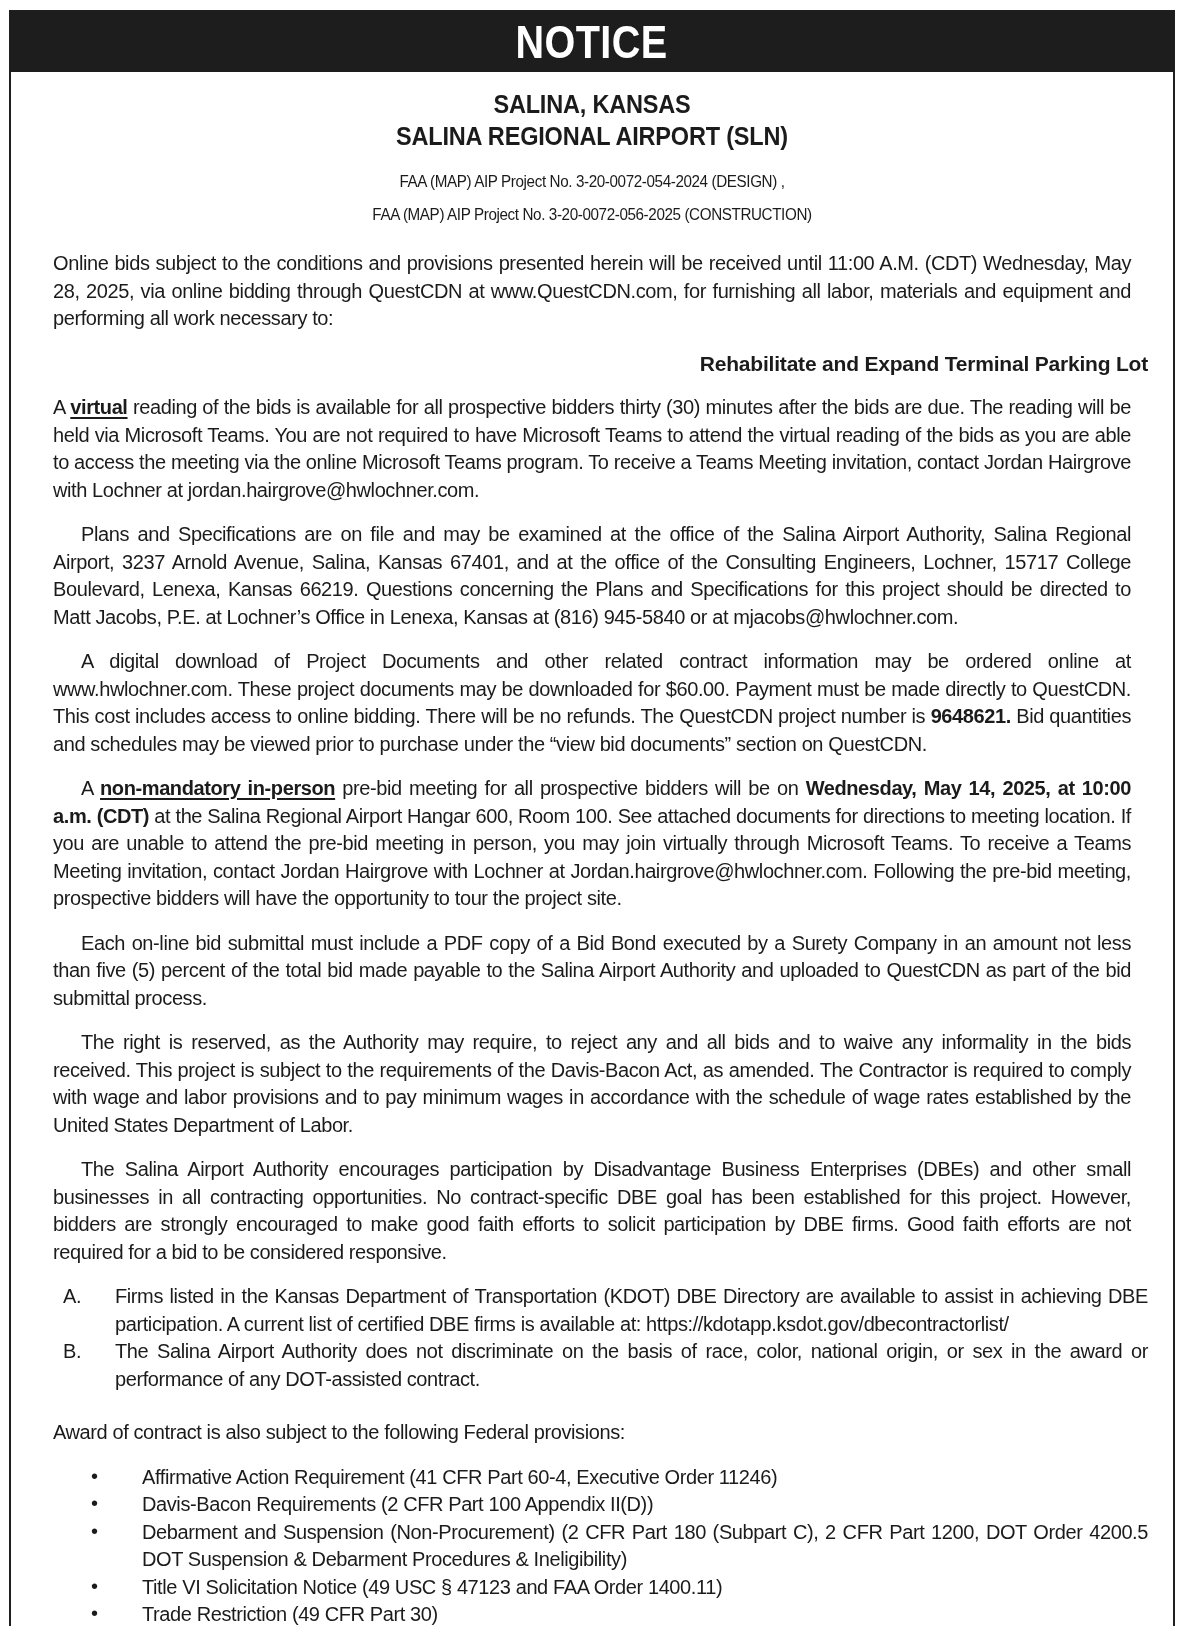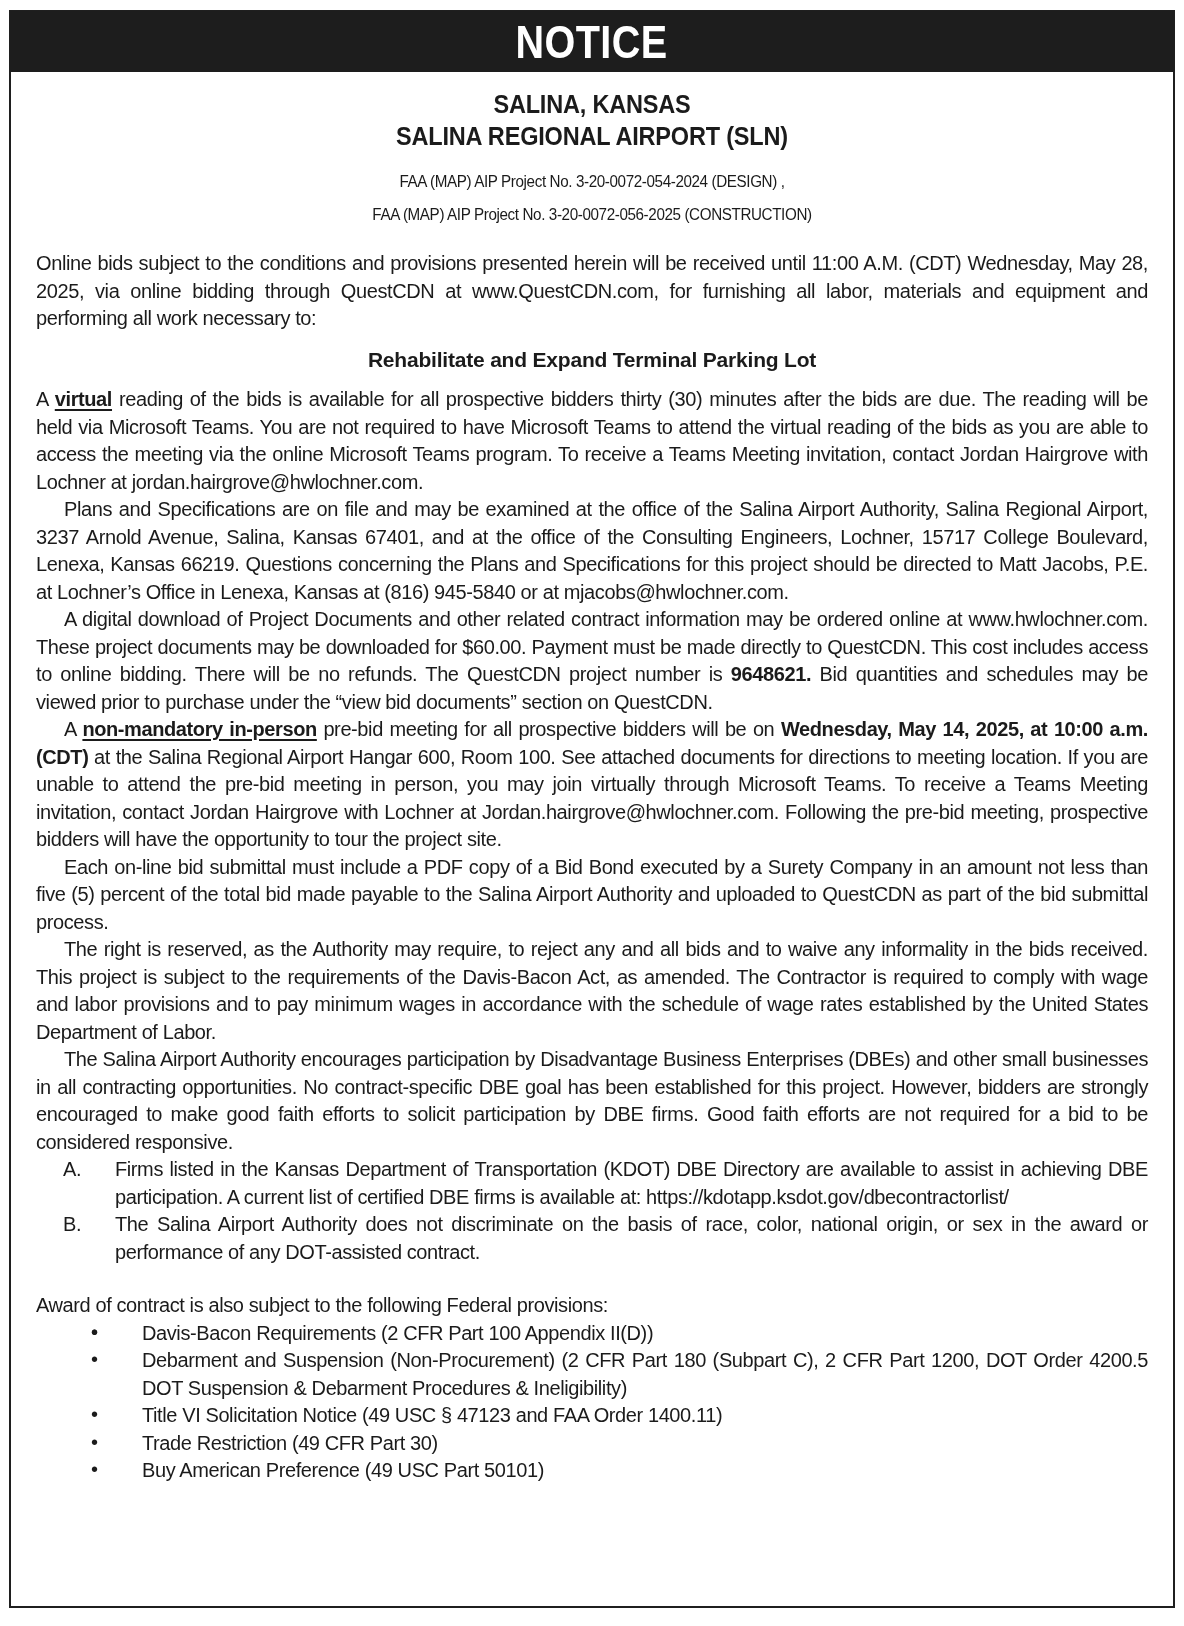--- a/index.html
+++ b/index.html
@@ -62,25 +62,25 @@
     line-height: 32.5px;
     letter-spacing: -0.4px;
   }
   .projects .line { transform: scaleX(0.95); transform-origin: center; }
   .body-copy {
     font-size: 20px;
     line-height: 27.5px;
     letter-spacing: -0.4px;
     text-align: justify;
   }
-  p { margin: 0; }
+  p { margin: 17px; }
   .p-intro { margin-top: 19px; }
   .section-heading {
     margin: 13px 0 13px 0;
-    text-align: center;
+    text-align: right;
     font-weight: bold;
     font-size: 21px;
     letter-spacing: -0.2px;
   }
   .indent { text-indent: 28px; }
   .bold { font-weight: bold; }
   .bold-underline {
     font-weight: bold;
     text-decoration: underline;
     text-underline-offset: 3px;
@@ -161,21 +161,21 @@
           </div>
           <div class="lettered-item">
             <span class="marker">B.</span>
             <span>The Salina Airport Authority does not discriminate on the basis of race, color, national origin, or sex in the award or performance of any DOT-assisted contract.</span>
           </div>
         </div>
 
         <p class="award-intro">Award of contract is also subject to the following Federal provisions:</p>
 
         <ul class="bullet-list">
-          <li class="bullet-item"><span class="bullet-glyph">•</span></li>
+          <li class="bullet-item"><span class="bullet-glyph">•</span><span>Affirmative Action Requirement (41 CFR Part 60-4, Executive Order 11246)</span></li>
           <li class="bullet-item"><span class="bullet-glyph">•</span><span>Davis-Bacon Requirements (2 CFR Part 100 Appendix II(D))</span></li>
           <li class="bullet-item"><span class="bullet-glyph">•</span><span>Debarment and Suspension (Non-Procurement) (2 CFR Part 180 (Subpart C), 2 CFR Part 1200, DOT Order 4200.5 DOT Suspension &amp; Debarment Procedures &amp; Ineligibility)</span></li>
           <li class="bullet-item"><span class="bullet-glyph">•</span><span>Title VI Solicitation Notice (49 USC § 47123 and FAA Order 1400.11)</span></li>
           <li class="bullet-item"><span class="bullet-glyph">•</span><span>Trade Restriction (49 CFR Part 30)</span></li>
           <li class="bullet-item"><span class="bullet-glyph">•</span><span>Buy American Preference (49 USC Part 50101)</span></li>
         </ul>
 
       </div>
     </div>
   </div>

